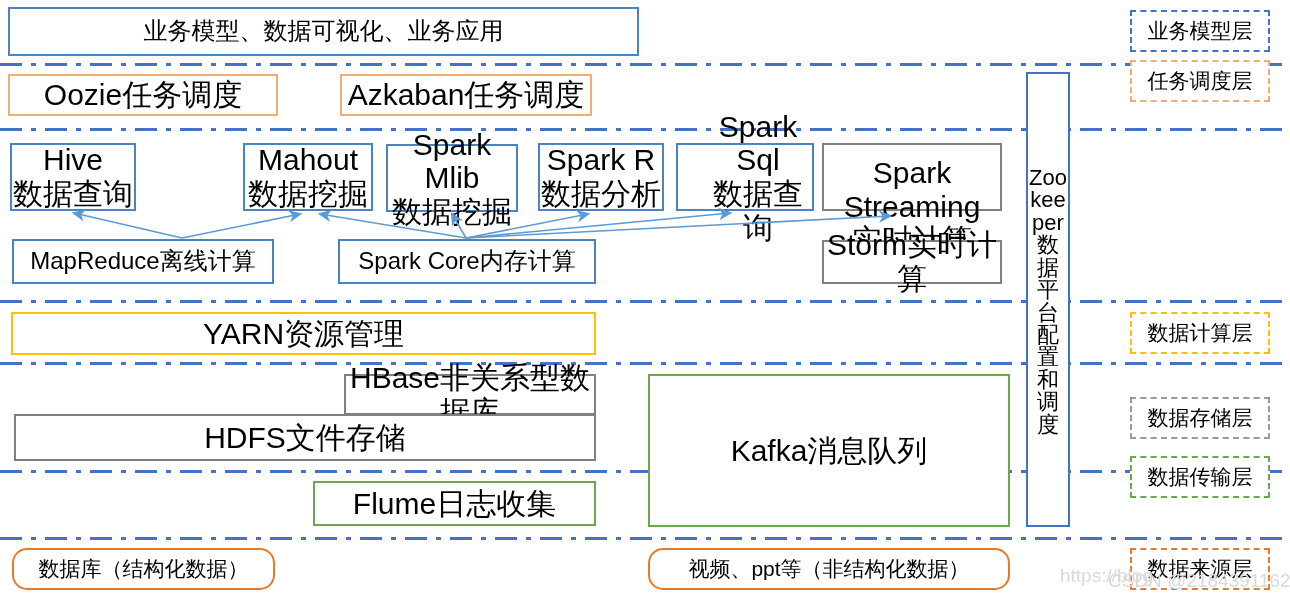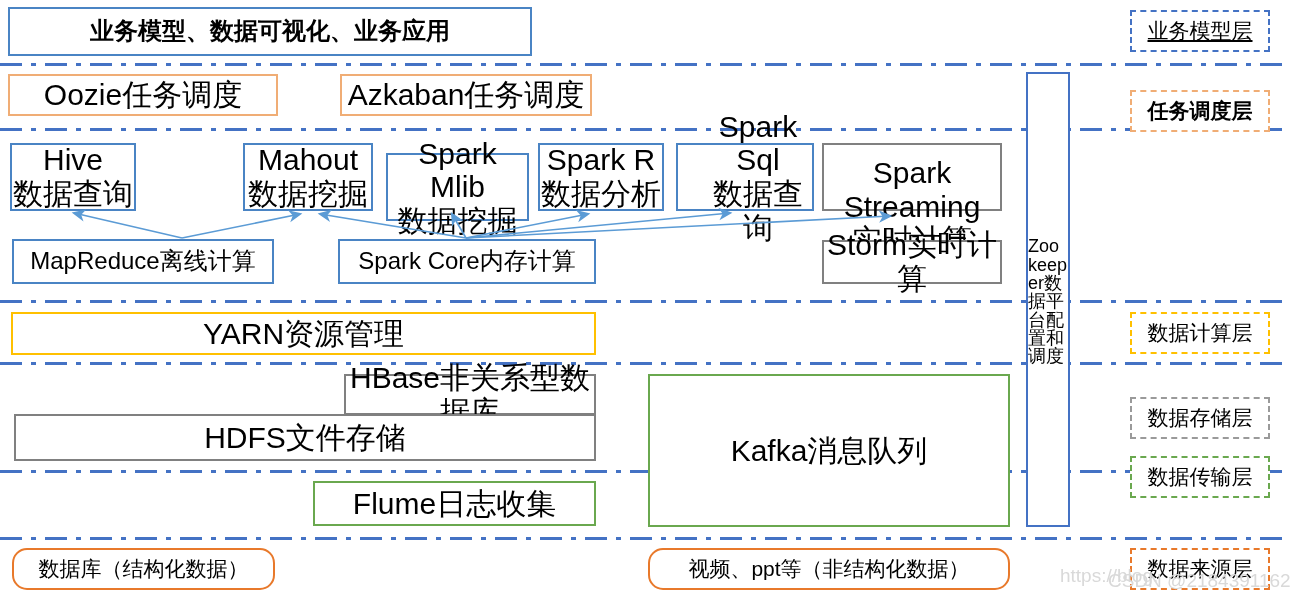--- a/index.html
+++ b/index.html
@@ -97,23 +97,23 @@
     position: absolute;
     box-sizing: border-box;
     border: 2px solid #4472c4;
     background: #ffffff;
     display: flex;
     align-items: center;
     justify-content: center;
     padding-top: 4px;
   }
   #zookeeper-column .vtext {
-    font-size: 18px;
+    font-size: 22px;
     line-height: 1.02;
-    text-align: left;
+    text-align: center;
     width: 100%;
     word-break: break-all;
     color: #000;
   }
 
   
   #arrow-layer {
     position: absolute;
     left: 0; top: 0;
     width: 1290px; height: 597px;
@@ -134,30 +134,30 @@
 
 <div id="canvas">
 
   <div class="divider" style="top:63px;"></div>
   <div class="divider" style="top:128px;"></div>
   <div class="divider" style="top:300px;"></div>
   <div class="divider" style="top:362px;"></div>
   <div class="divider" style="top:470px;"></div>
   <div class="divider" style="top:537px;"></div>
 
-  <div class="box b-blue f24" style="left:8px; top:7px; width:524px; height:49px;font-weight:bold;">业务模型、数据可视化、业务应用</div>
+  <div class="box b-blue f24" style="left:8px; top:7px; width:631px; height:49px;">业务模型、数据可视化、业务应用</div>
 
   <div class="box b-orange f23" style="left:8px; top:74px; width:270px; height:42px;">Oozie任务调度</div>
   <div class="box b-orange f23" style="left:340px; top:74px; width:252px; height:42px;">Azkaban任务调度</div>
 
   <div class="box b-blue f23" style="left:10px; top:143px; width:126px; height:68px;">Hive
 数据查询</div>
   <div class="box b-blue f23" style="left:243px; top:143px; width:130px; height:68px;">Mahout
 数据挖掘</div>
-  <div class="box b-blue f23" style="left:386px; top:153px; width:143px; height:68px;">Spark Mlib
+  <div class="box b-blue f23" style="left:386px; top:144px; width:132px; height:68px;">Spark Mlib
 数据挖掘</div>
   <div class="box b-blue f23" style="left:538px; top:143px; width:126px; height:68px;">Spark R
 数据分析</div>
   <div class="box b-blue f23" style="left:676px; top:143px; width:138px; height:68px;padding-left:26px;">Spark Sql
 数据查询</div>
 
   <div class="box b-gray f23 overflow-text" style="left:822px; top:143px; width:180px; height:68px; align-items:flex-start; padding-top:16px;">
     <span style="margin-top:-5px;">Spark
 Streaming
 实时计算</span>
@@ -176,22 +176,22 @@
 
   <div class="box b-green f23" style="left:313px; top:481px; width:283px; height:45px;">Flume日志收集</div>
 
   <div class="box b-orange2 f21" style="left:12px; top:548px; width:263px; height:42px;">数据库（结构化数据）</div>
   <div class="box b-orange2 f21" style="left:648px; top:548px; width:362px; height:42px;">视频、ppt等（非结构化数据）</div>
 
   <div id="zookeeper-column" style="left:1026px; top:72px; width:44px; height:455px;">
     <div class="vtext">Zookeeper数据平台配置和调度</div>
   </div>
 
-  <div class="tag t-blue" style="left:1130px; top:10px; width:140px; height:42px;text-decoration:underline;">业务模型层</div>
-  <div class="tag t-orange" style="left:1130px; top:90px; width:140px; height:42px;font-weight:bold;">任务调度层</div>
+  <div class="tag t-blue" style="left:1130px; top:10px; width:140px; height:42px;">业务模型层</div>
+  <div class="tag t-orange" style="left:1130px; top:60px; width:140px; height:42px;">任务调度层</div>
   <div class="tag t-yellow" style="left:1130px; top:312px; width:140px; height:42px;">数据计算层</div>
   <div class="tag t-gray" style="left:1130px; top:397px; width:140px; height:42px;">数据存储层</div>
   <div class="tag t-green" style="left:1130px; top:456px; width:140px; height:42px;">数据传输层</div>
   <div class="tag t-orange2" style="left:1130px; top:548px; width:140px; height:42px;">数据来源层</div>
 
   <svg id="arrow-layer" viewBox="0 0 1290 597" xmlns="http://www.w3.org/2000/svg">
     <defs>
       <marker id="ah" markerWidth="9" markerHeight="9" refX="7" refY="4.5" orient="auto" markerUnits="strokeWidth">
         <path d="M0,0.6 L8.5,4.5 L0,8.4 L2.4,4.5 z" fill="#5b9bd5"></path>
       </marker>

